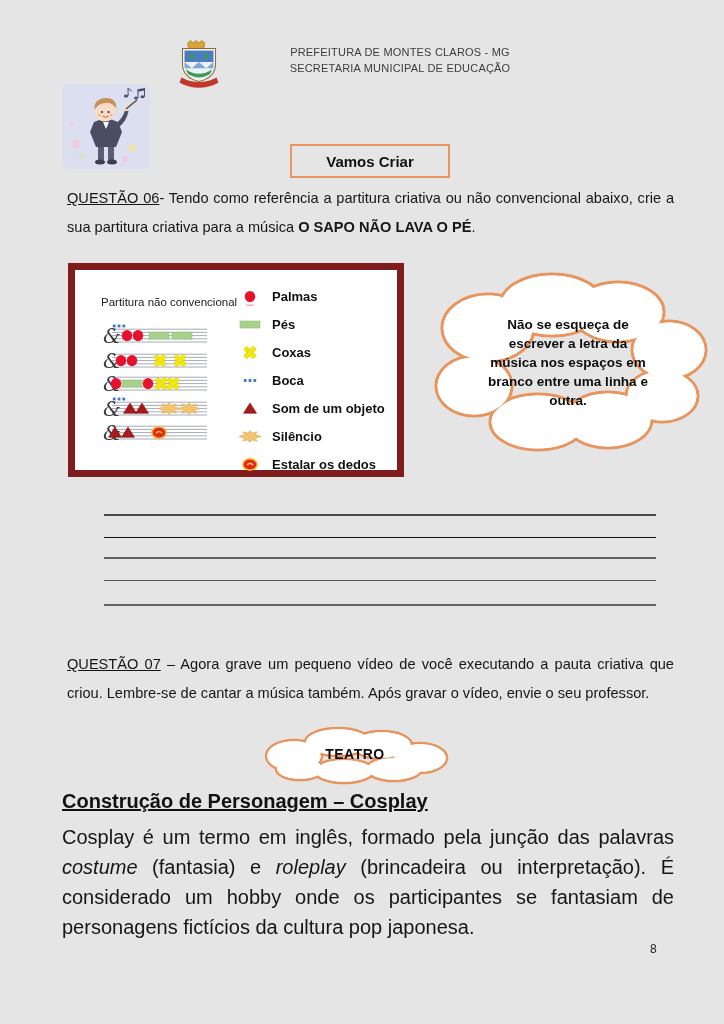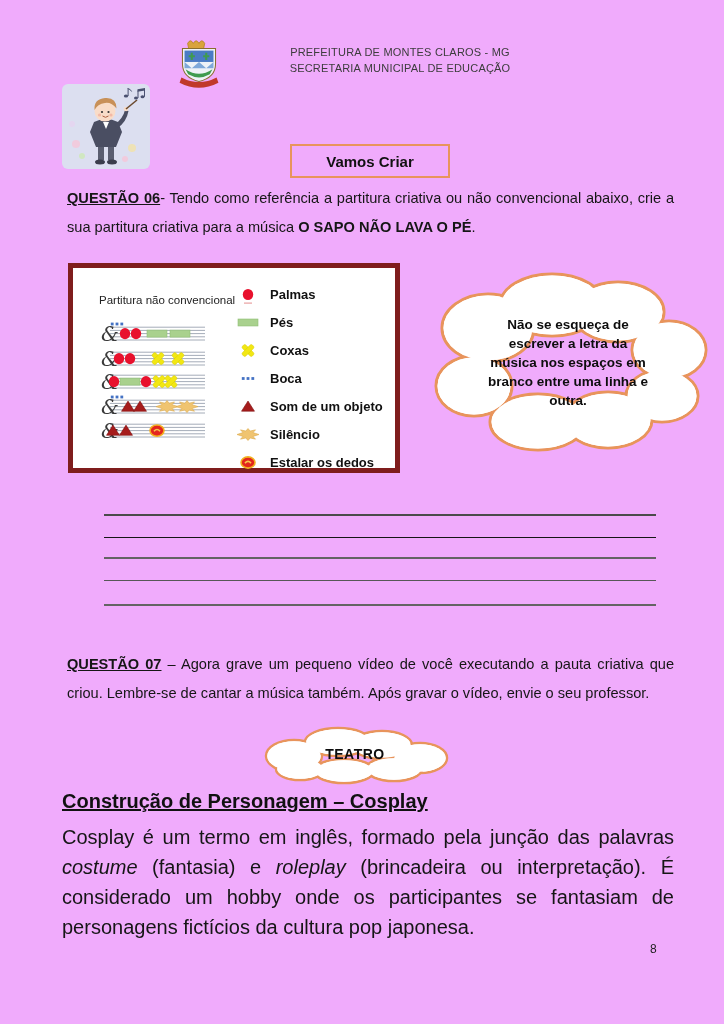--- a/index.html
+++ b/index.html
@@ -1,37 +1,37 @@
 <!DOCTYPE html>
 <html><head>
 <meta charset="utf-8">
 <style>
   html,body{margin:0;padding:0;background:#9a9a9a;}
-  .page{position:relative;width:724px;height:1024px;margin:0 auto;background:#f0abfc;
+  .page{position:relative;width:724px;height:1024px;margin:0 auto;background:#e5e5e5;
         font-family:"Liberation Sans",sans-serif;color:#1a1a1a;overflow:hidden;}
 
   
   .crest{position:absolute;left:168px;top:36px;width:62px;height:54px;}
   .header-text{position:absolute;left:270px;top:44px;width:260px;text-align:center;
                font-size:11px;line-height:16px;color:#3c3c3c;letter-spacing:.2px;}
   .conductor{position:absolute;left:62px;top:84px;width:88px;height:85px;}
   .banner{position:absolute;left:290px;top:100px;width:156px;height:30px;
           border:2px solid #E8945C;display:flex;align-items:center;justify-content:center;
           font-size:15px;font-weight:bold;color:#111;margin-top:44px;}
 
   
   .q{position:absolute;left:67px;width:607px;margin:0;font-size:14.6px;line-height:29px;
      text-align:justify;color:#161616;}
   .q06{top:184px;}
   .q07{top:650px;}
-  .qlabel{font-weight:bold;text-decoration:underline;}
+  .qlabel{font-weight:normal;text-decoration:underline;}
 
   
   .score-box{position:absolute;left:68px;top:263px;width:322px;height:200px;
-             border:5px solid #7f1d1d;background:#fff;}
+             border:7px solid #7f1d1d;background:#fff;}
   .score-title{position:absolute;left:26px;top:26px;font-size:11.5px;color:#222;}
   #staves{position:absolute;left:28px;top:0;width:210px;height:200px;}
   .staff{position:absolute;left:0;}
   .legend{position:absolute;left:160px;top:16px;display:flex;flex-direction:column;gap:7px;}
   .legend-row{display:flex;align-items:center;height:21px;}
   .legend-label{font-size:13px;font-weight:bold;color:#111;margin-left:7px;white-space:nowrap;}
 
   
   .cloud{position:absolute;}
   .big-cloud{left:424px;top:260px;width:288px;height:205px;}

